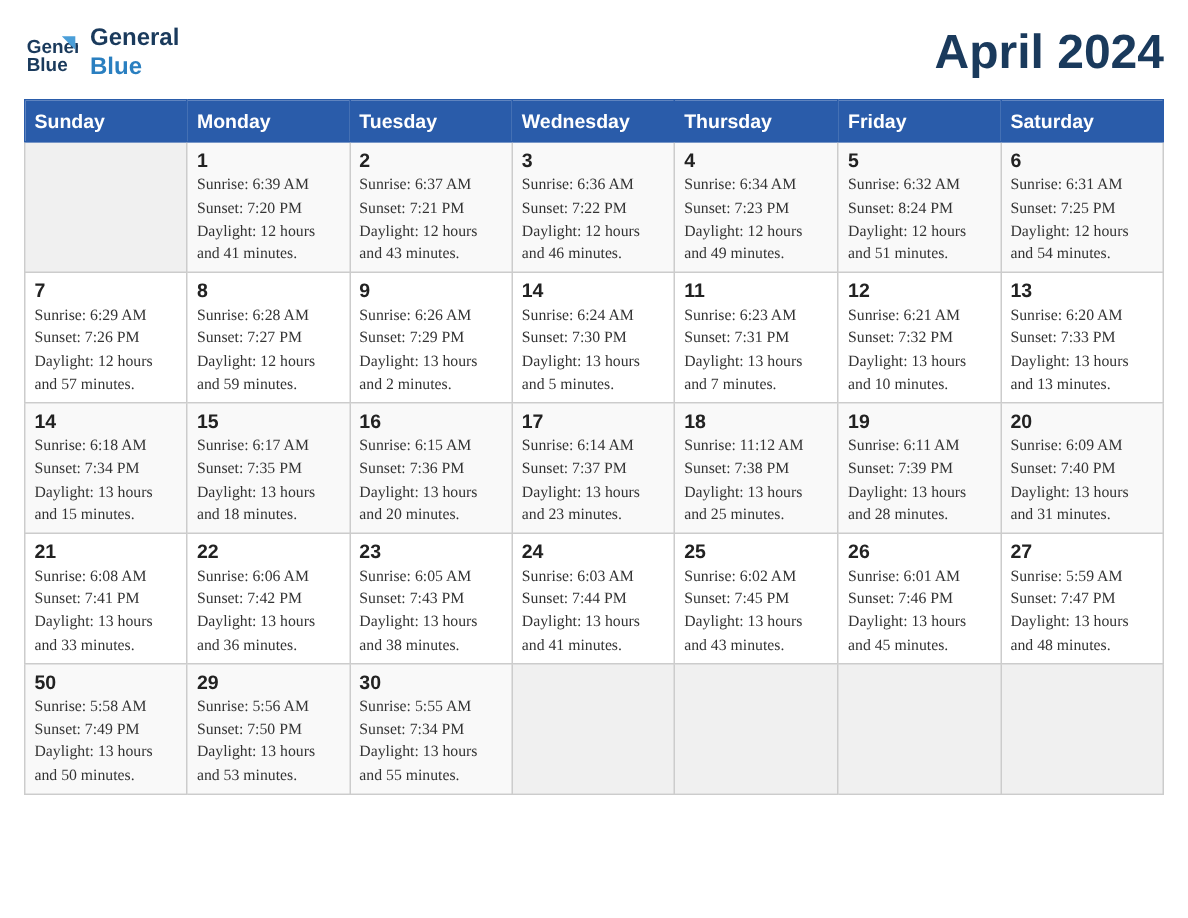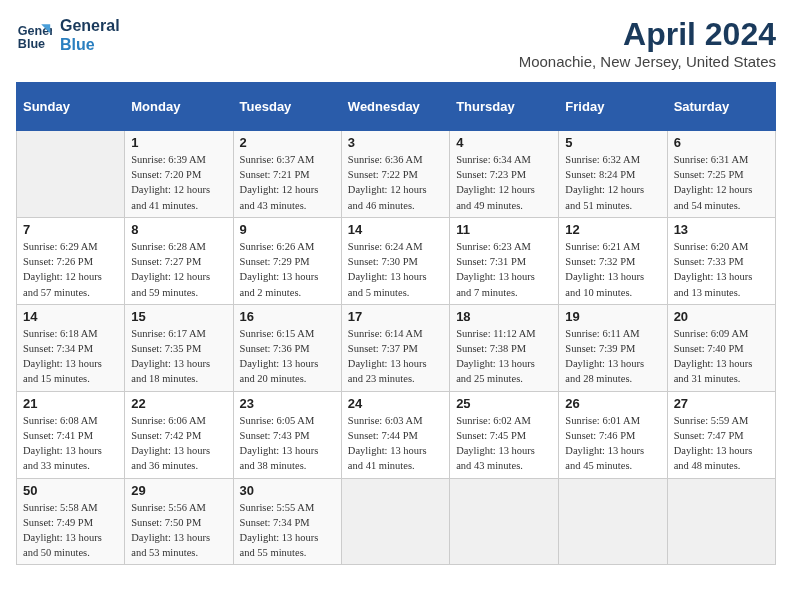--- a/index.html
+++ b/index.html
@@ -19,41 +19,41 @@
     .logo {
       display: flex;
       align-items: center;
       gap: 4px;
     }
     .logo-icon {
       width: 36px;
       height: 36px;
     }
     .title-block {
-      text-align: right;
+      text-align: center;
     }
     .title-block h1 {
       font-size: 32px;
       font-weight: bold;
       color: #1a3a5c;
     }
     .title-block h2 {
       font-size: 15px;
       color: #444;
       font-weight: normal;
     }
     table {
       width: 100%;
       border-collapse: collapse;
       font-size: 11px;
     }
     thead tr th {
       background-color: #2a5caa;
       color: #fff;
-      padding: 16px 6px;
+      padding: 6px 6px;
       text-align: left;
       font-size: 13px;
       font-weight: bold;
       border: 1px solid #2a5caa;
     }
     tbody tr td {
       border: 1px solid #ccc;
       padding: 4px 6px;
       vertical-align: top;
       min-height: 70px;
@@ -91,21 +91,20 @@
       <text x="2" y="34" font-size="14" font-weight="bold" fill="#1a3a5c">Blue</text>
       <polygon points="28,8 38,8 38,18" fill="#4a9ed8"></polygon>
     </svg>
     <div style="display:flex;flex-direction:column;margin-left:4px;">
       <span style="font-size:16px;font-weight:bold;color:#1a3a5c;line-height:1.2;">General</span>
       <span style="font-size:16px;font-weight:bold;color:#2a7fc0;line-height:1.2;">Blue</span>
     </div>
   </div>
   <div class="title-block">
     <h1>April 2024</h1>
-    <h2>Moonachie, New Jersey, United States</h2>
   </div>
 </div>
 
 <table>
   <thead>
     <tr>
     <th>Sunday</th>
         <th>Monday</th>
         <th>Tuesday</th>
         <th>Wednesday</th>

